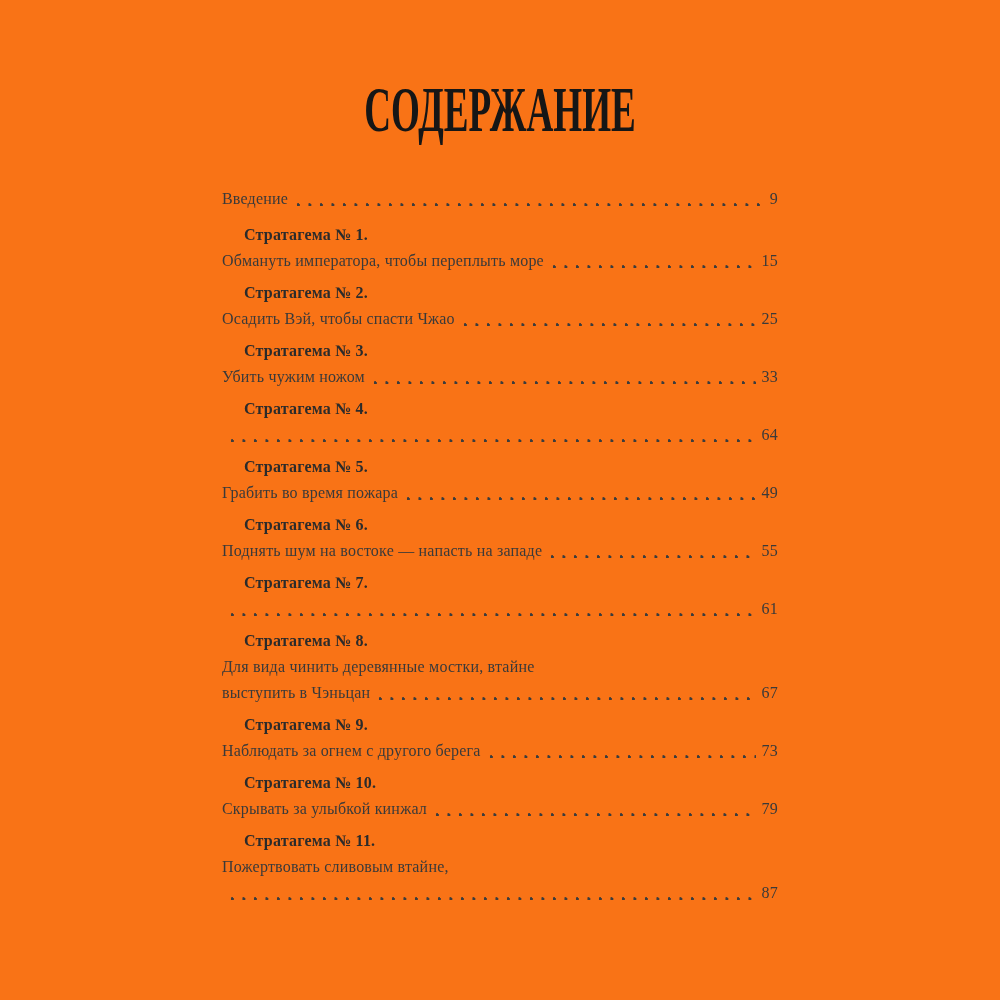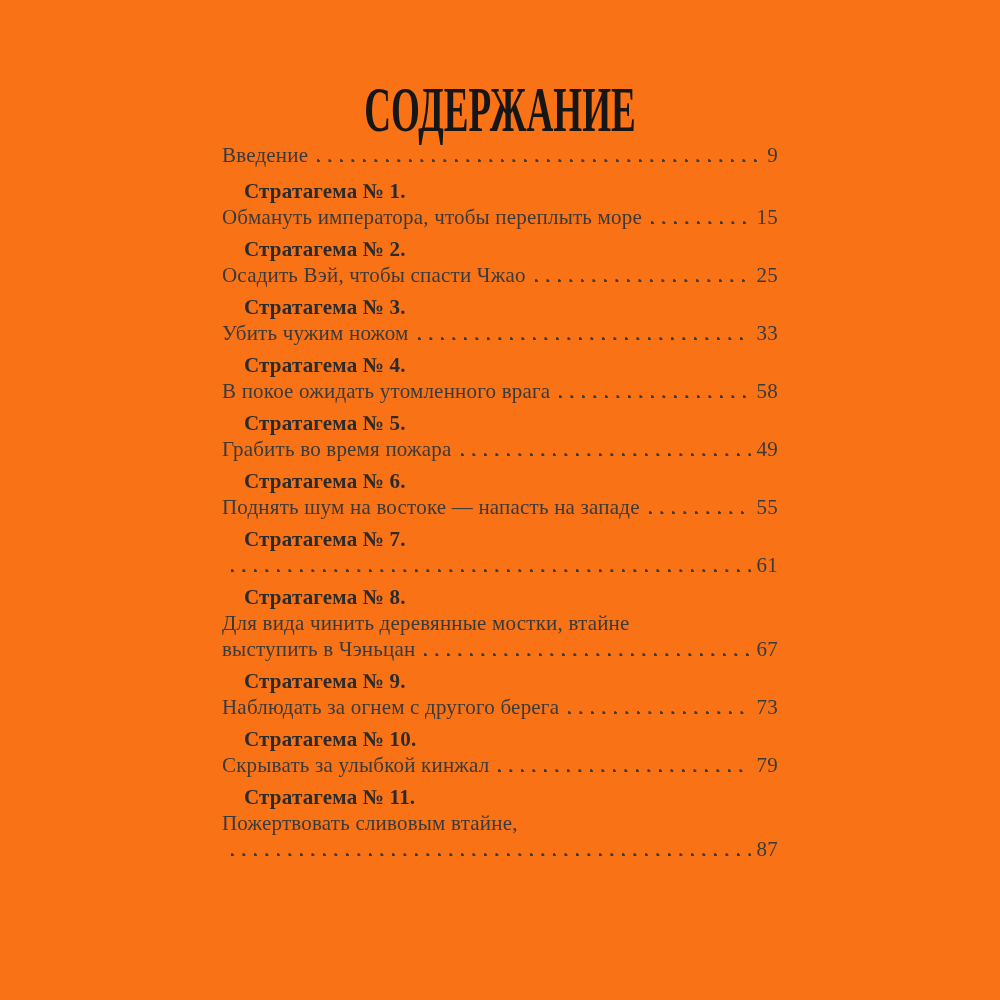--- a/index.html
+++ b/index.html
@@ -21,22 +21,23 @@
     font-size: 64px;
     line-height: 1;
     font-weight: 700;
     letter-spacing: 0px;
     color: #161616;
     transform: scaleX(0.58);
     transform-origin: 50% 50%;
     white-space: nowrap;
   }
   .toc {
+    margin-top: 44px;
     padding: 0 222px;
-    font-size: 21px;
+    font-size: 16px;
     line-height: 26px;
     letter-spacing: 0.2px;
   }
   .entry { margin-top: 6px; }
   .entry.first { margin-top: 0; }
   .entry.after-intro { margin-top: 10px; }
   .heading {
     padding-left: 22px;
     font-weight: 700;
     color: #2b2b2b;
@@ -99,23 +100,22 @@
       <div class="row">
         <span class="t">Убить чужим ножом</span>
         <span class="leader"></span>
         <span class="page-num">33</span>
       </div>
     </div>
 
     <div class="entry">
       <div class="heading">Стратагема № 4.</div>
       <div class="row">
-        <span class="t">В покое ожидать утомленного врага</span>
         <span class="leader"></span>
-        <span class="page-num">58</span>
+        <span class="page-num">64</span>
       </div>
     </div>
 
     <div class="entry">
       <div class="heading">Стратагема № 5.</div>
       <div class="row">
         <span class="t">Грабить во время пожара</span>
         <span class="leader"></span>
         <span class="page-num">49</span>
       </div>

